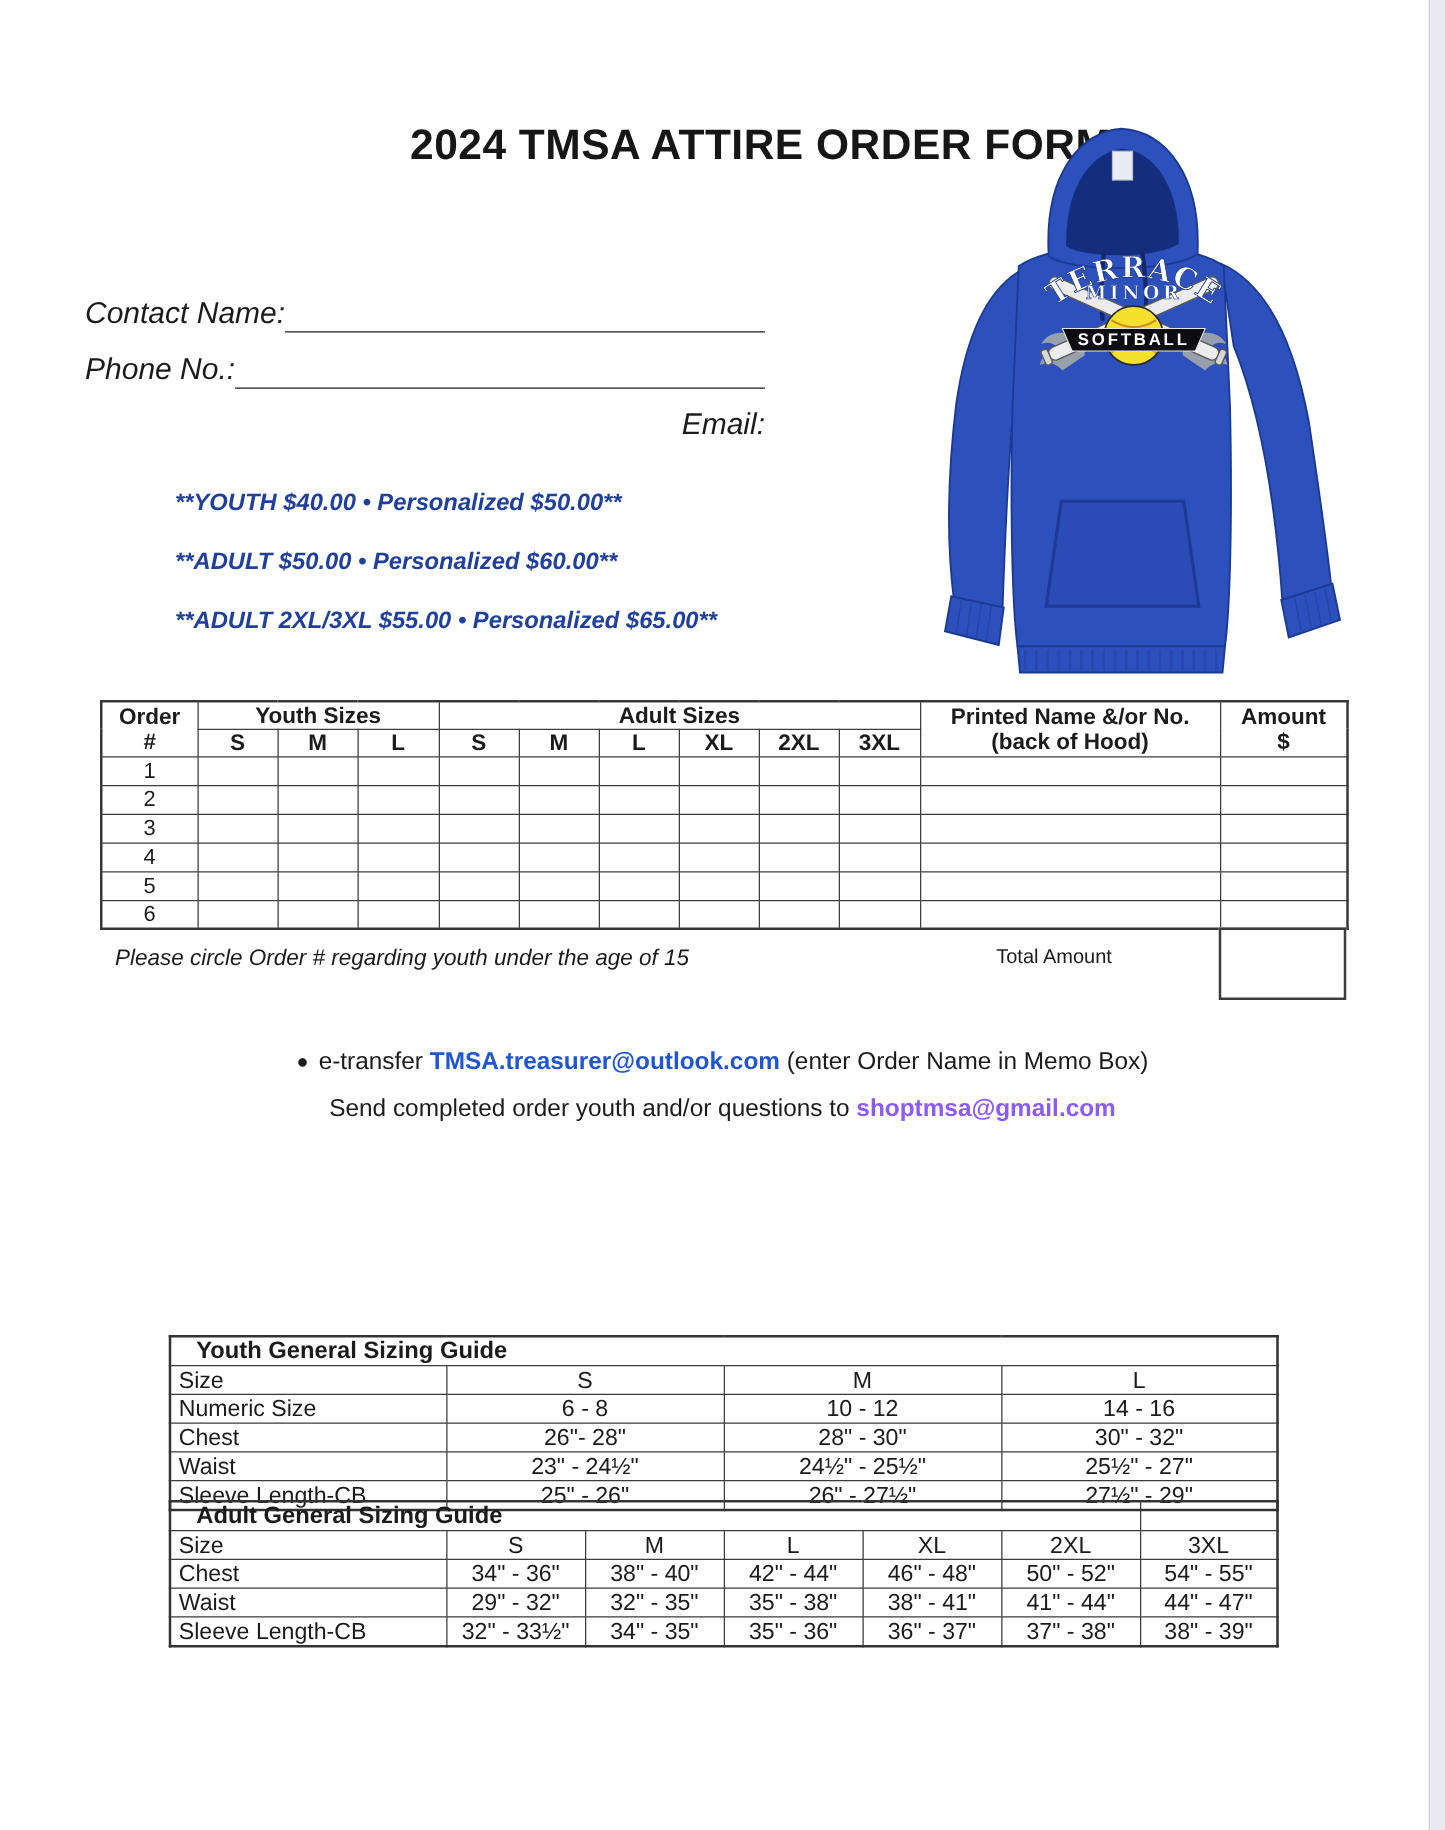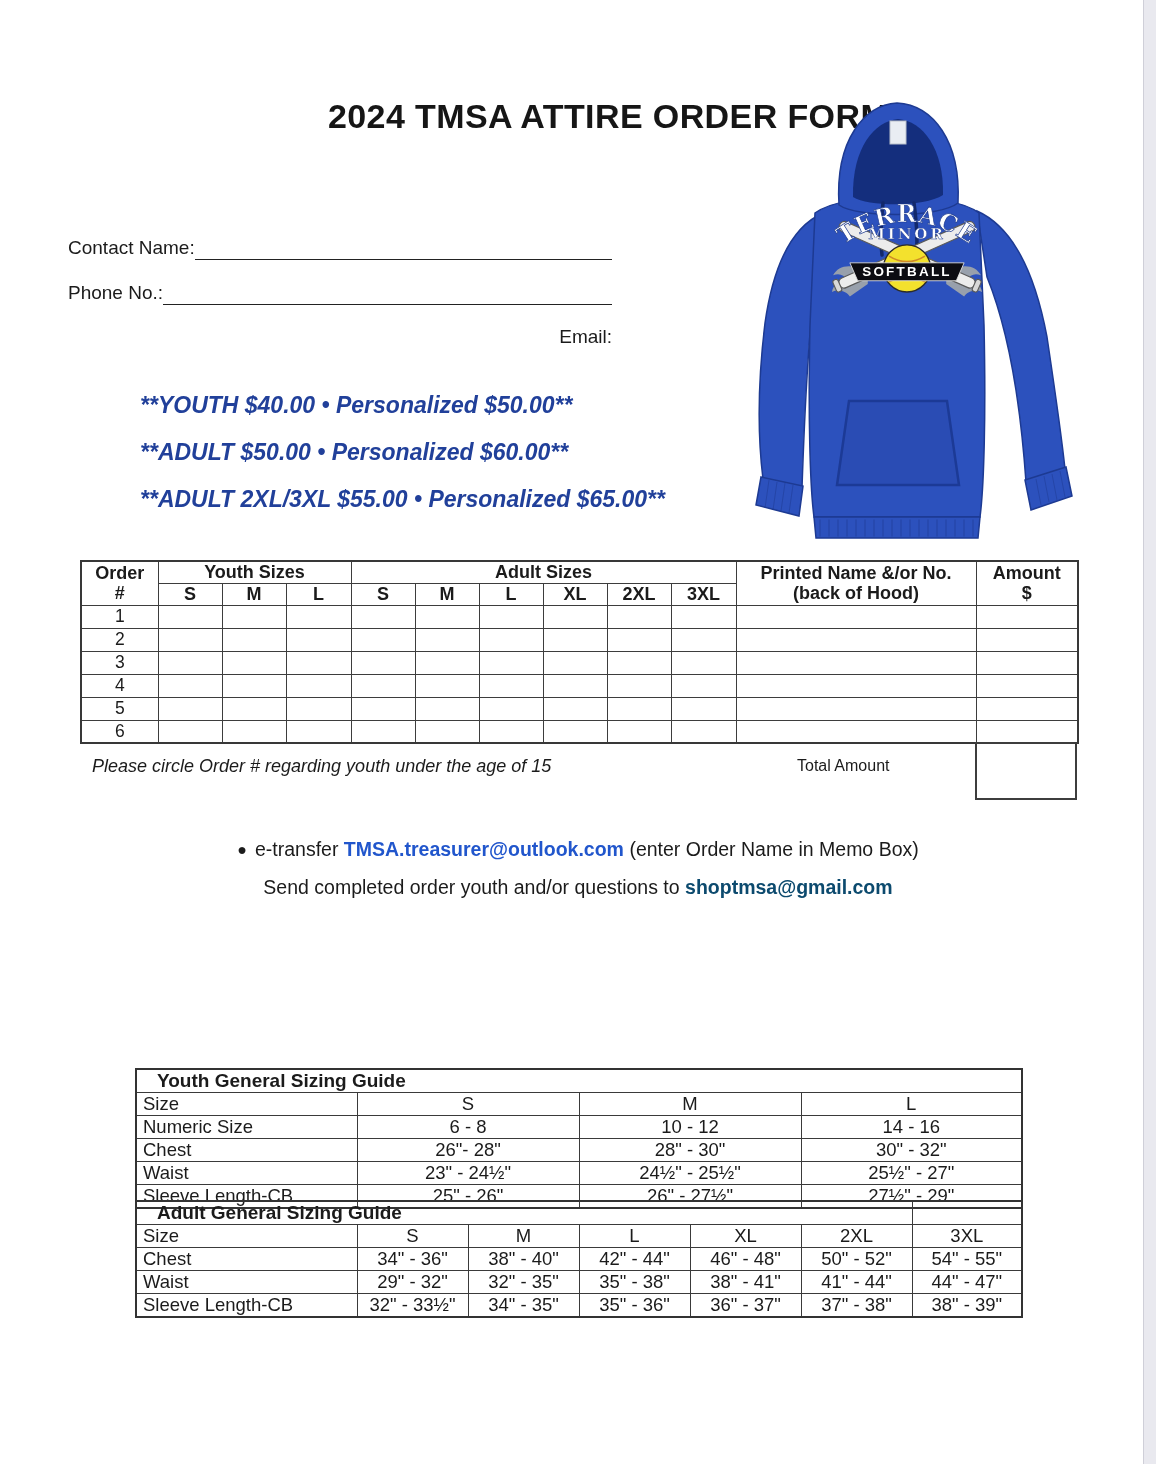--- a/index.html
+++ b/index.html
@@ -14,28 +14,28 @@
   }
   .edge-strip {
     position: absolute; left: 1143px; top: 0; width: 13px; height: 1464px;
     background: #e9e9ef; border-left: 1px solid #cfcfd8;
   }
   .title {
     position: absolute; left: 328px; top: 97px;
     font-size: 34px; font-weight: bold; color: #161616;
     white-space: nowrap; letter-spacing: 0.4px;
   }
-  .field { position: absolute; left: 68px; width: 544px; display: flex; align-items: flex-end; font-size: 19px; }
+  .field { position: absolute; left: 68px; width: 544px; display: flex; align-items: flex-end; font-size: 24px; font-style: italic; }
   .field .lbl { white-space: nowrap; padding-bottom: 1px; }
   .field .line { flex: 1; border-bottom: 1.6px solid #222; height: 22px; }
   .f-contact { top: 237px; }
   .f-phone   { top: 282px; }
   .f-email   { top: 326px; flex-direction: column; }
 
-  .pricing { position: absolute; left: 140px; top: 392px; font-size: 23px; font-weight: bold; font-style: italic; }
+  .pricing { position: absolute; left: 140px; top: 392px; font-size: 19px; font-weight: bold; font-style: italic; }
   .pricing .pline { height: 22px; margin-bottom: 25px; white-space: nowrap; }
 
   .hoodie { position: absolute; left: 695px; top: 85px; }
 
   table { border-collapse: collapse; table-layout: fixed; }
   .order-table { position: absolute; left: 80px; top: 560px; width: 997px; border: 2px solid #383838; }
   .order-table th, .order-table td { border: 1.5px solid #3d3d3d; font-size: 18px; text-align: center; vertical-align: middle; padding: 0; }
   .order-table thead th { font-weight: bold; line-height: 1.15; }
   .order-table thead tr { height: 22px; }
   .order-table tbody tr { height: 23px; }
@@ -271,21 +271,21 @@
   <div class="total-box"></div>
 
   <div class="payment">
     <div class="pay-line">
       <span class="bullet">●</span><span>e-transfer</span>
       <a href="#" class="email-link" style="color:#2156cc">TMSA.treasurer@outlook.com</a>
       <span>(enter Order Name in Memo Box)</span>
     </div>
     <div class="pay-line">
       <span>Send completed order youth and/or questions to</span>
-      <a href="#" class="email-link" style="color:#0c4a6e">shoptmsa@gmail.com</a>
+      <a href="#" class="email-link" style="color:#8b5cf6">shoptmsa@gmail.com</a>
     </div>
   </div>
 
 
   <table class="sizing-table youth-table">
     <colgroup>
         <col style="width:221px">
         <col style="width:222px">
         <col style="width:222px">
         <col style="width:221px">

